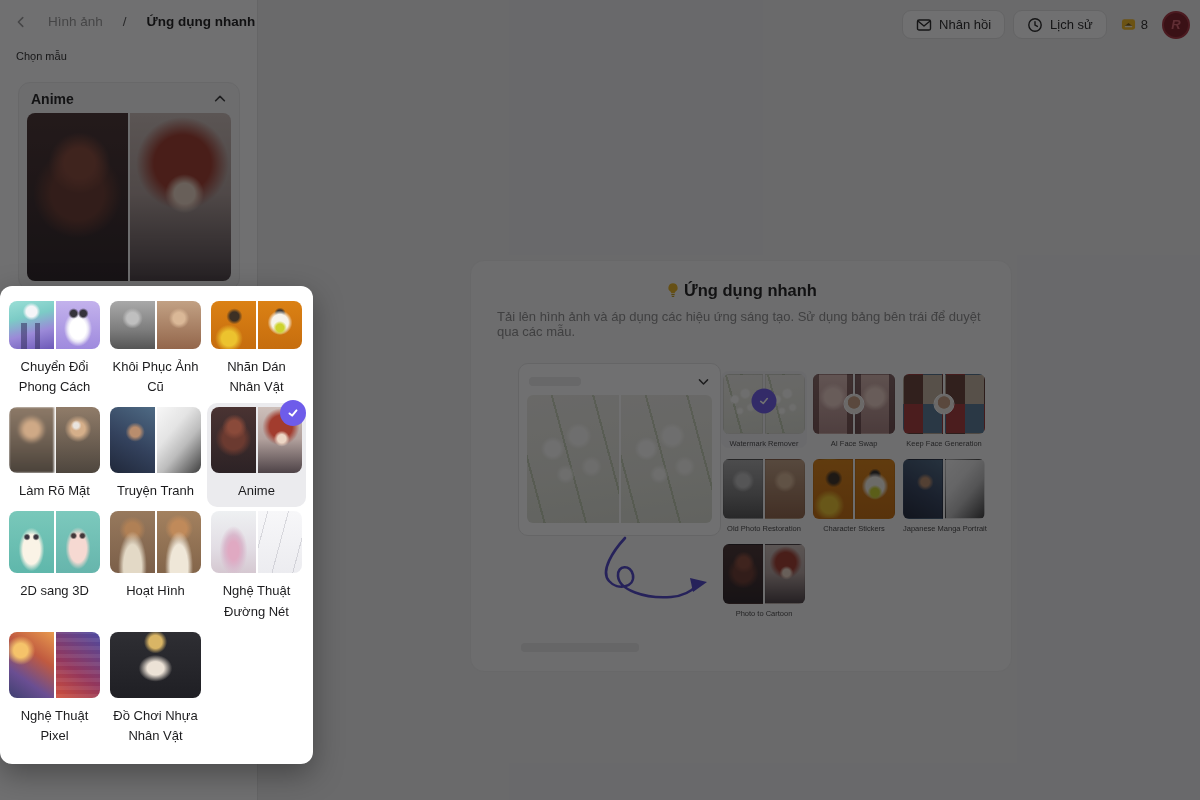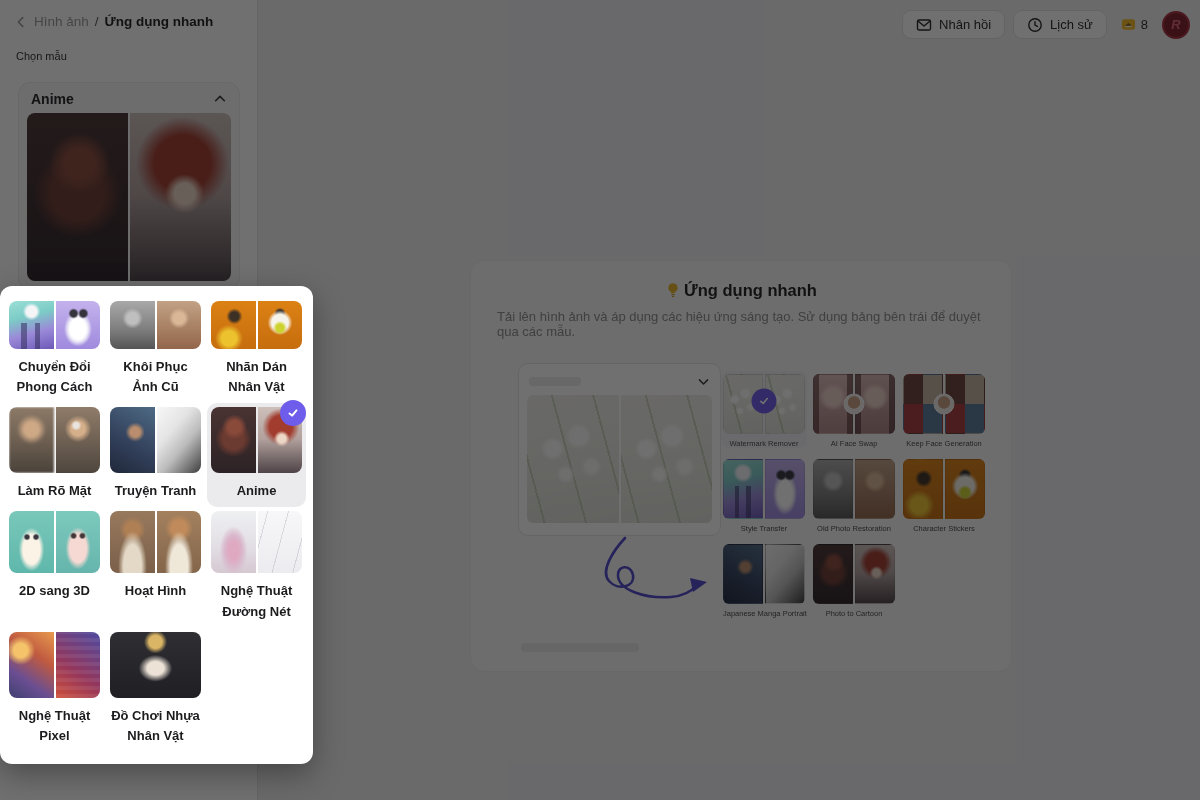--- a/index.html
+++ b/index.html
@@ -1,21 +1,21 @@
 <!DOCTYPE html>
 <html><head>
 <meta charset="utf-8">
 <style>
   * { margin:0; padding:0; box-sizing:border-box; }
   html,body { width:1200px; height:800px; font-family:"Liberation Sans", sans-serif; }
   .stage { position:relative; width:1200px; height:800px; overflow:hidden; background:#f0f0f0; }
 
   
   .sidebar { position:absolute; left:0; top:0; width:258px; height:800px; background:#ffffff; border-right:1px solid #e4e4e4; }
-  .breadcrumb { position:absolute; left:14px; top:14px; display:flex; align-items:flex-end; gap:6px; font-size:13.5px; }
+  .breadcrumb { position:absolute; left:14px; top:14px; display:flex; align-items:flex-end; gap:20px; font-size:13.5px; }
   .crumb-back { color:#9a9a9a; display:flex; align-items:center; cursor:pointer; }
   .crumb-parent { color:#9a9a9a; cursor:pointer; }
   .crumb-sep { color:#555; }
   .crumb-cur { color:#1e1e1e; font-weight:700; }
   .section-label { position:absolute; left:16px; top:50px; font-size:11px; color:#2f2f2f; font-weight:500; }
   .side-card { position:absolute; left:18px; top:82px; width:222px; height:208px; background:#f7f7f8; border:1px solid #ececec; border-radius:12px; }
   .side-card-head { display:flex; align-items:center; justify-content:space-between; padding:8px 12px 4px 12px; }
   .side-card-title { font-size:14px; font-weight:700; color:#222; }
   .icon { display:inline-flex; align-items:center; justify-content:center; }
   .pair { display:flex; gap:2px; border-radius:8px; overflow:hidden; position:relative; }
@@ -53,21 +53,21 @@
   
   .overlay { position:absolute; inset:0; background:rgba(8,8,10,0.58); z-index:50; }
   .popup { position:absolute; left:0; top:286px; width:313px; height:478px; background:#ffffff; border-radius:12px; box-shadow:0 10px 30px rgba(0,0,0,.35); z-index:100; padding:11px 5px 0 5px; }
   .pgrid { display:grid; grid-template-columns:repeat(3,99px); column-gap:2px; }
   .pcell { position:relative; padding:4px 4px 6px 4px; border-radius:10px; text-align:center; cursor:pointer; }
   .pcell.selected { background:#ebebee; }
   .pcell .pair { border-radius:8px; }
   .h48 .pair { height:48px; }
   .h66 .pair { height:66px; }
   .h62 .pair { height:62px; }
-  .plabel { margin-top:8px; font-size:13px; line-height:1.55; font-weight:700; color:#1c1c1e; }
+  .plabel { margin-top:8px; font-size:13px; line-height:1.55; font-weight:400; color:#1c1c1e; }
   .pcheck { position:absolute; top:-3px; right:0px; width:26px; height:26px; border-radius:50%; background:#6e5cea; color:#fff; display:flex; align-items:center; justify-content:center; z-index:3; }
   .single { border-radius:8px; position:relative; }
   .blurry { filter:blur(1.2px); }
 
   
   .img-flowers { background:
     radial-gradient(circle at 28% 42%, #fdfdfb 0 7%, transparent 12%),
     radial-gradient(circle at 56% 32%, #fbfbf7 0 8%, transparent 13%),
     radial-gradient(circle at 70% 56%, #f7f7f2 0 6%, transparent 11%),
     radial-gradient(circle at 42% 62%, #f9f9f5 0 5%, transparent 10%),
@@ -287,27 +287,20 @@
       </div>
       <div class="qcell">
         <div class="pair center-dot">
             <div class="g-keep"></div>
             <div class="g-keep"></div>
           </div>
         <div class="qlabel">Keep Face Generation</div>
       </div>
       <div class="qcell">
         <div class="pair">
-            <div class="t-style-l"></div>
-            <div class="t-style-r"></div>
-          </div>
-        <div class="qlabel">Style Transfer</div>
-      </div>
-      <div class="qcell">
-        <div class="pair">
             <div class="t-old-l"></div>
             <div class="t-old-r"></div>
           </div>
         <div class="qlabel">Old Photo Restoration</div>
       </div>
       <div class="qcell">
         <div class="pair">
             <div class="t-sticker-l"></div>
             <div class="t-sticker-r"></div>
           </div>

